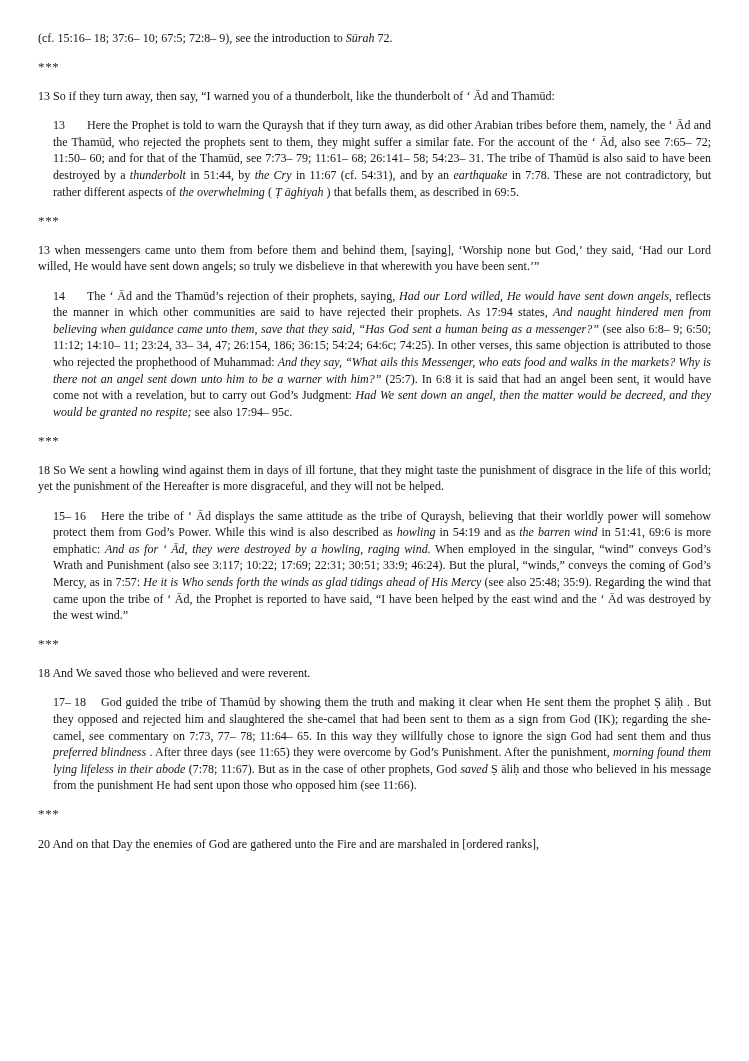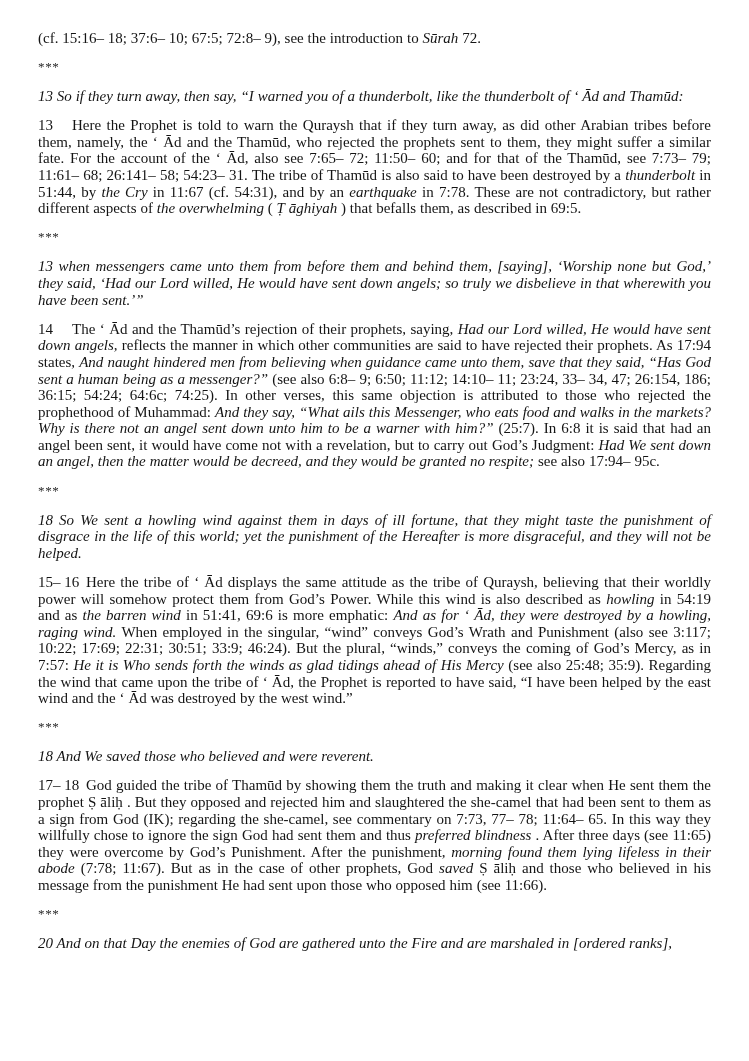--- a/index.html
+++ b/index.html
@@ -23,40 +23,41 @@
   #column {
     position: absolute;
     left: 38px;
     top: 30px;
     width: 673px;
   }
 
   
   .para {
     margin: 0 0 12.5px 0;
-    font-size: 15px;
+    font-size: 12px;
     line-height: 16.6px;
     text-align: justify;
     text-justify: inter-word;
     -webkit-hyphens: none;
     hyphens: none;
     word-spacing: 0.1px;
   }
   .para.last { margin-bottom: 0; }
 
   
   .verse {
     text-align: left;
     margin-bottom: 12.5px;
   }
-  .verse.wrapped { text-align: justify; font-style: italic; }
+  .verse.wrapped { text-align: justify; }
 
   
   .commentary {
     text-align: justify;
+    margin-left: 15px;
   }
   .commentary .vnum {
     display: inline-block;
     min-width: 34px;
   }
   .commentary .vnum.wide {
     min-width: 48px;
   }
 
   

